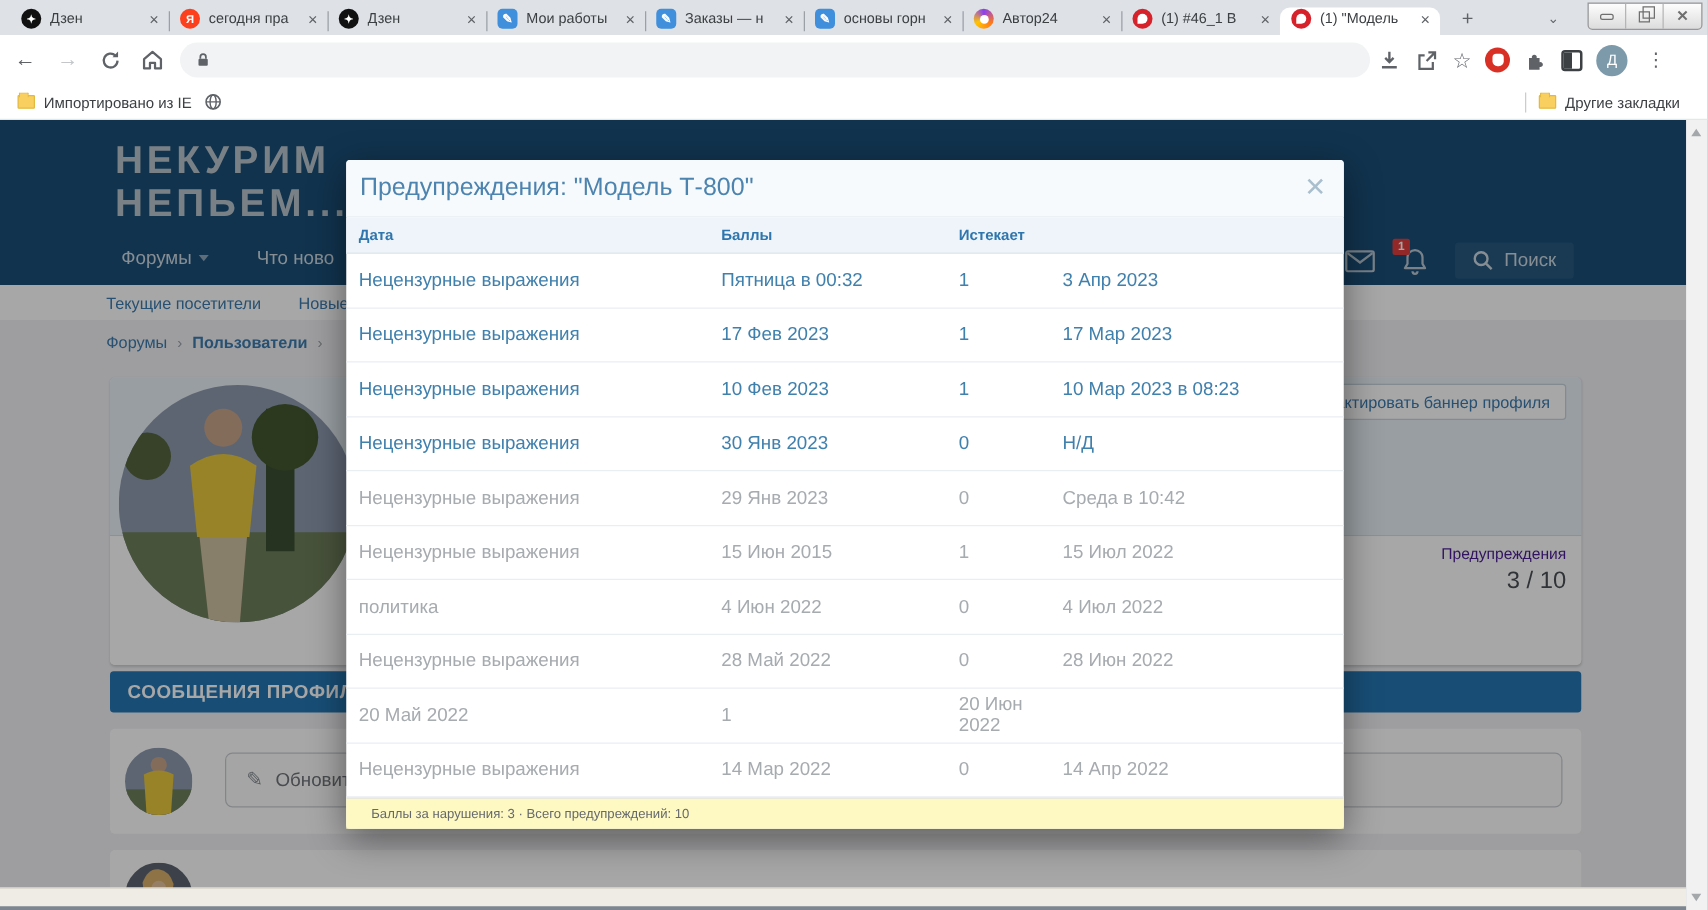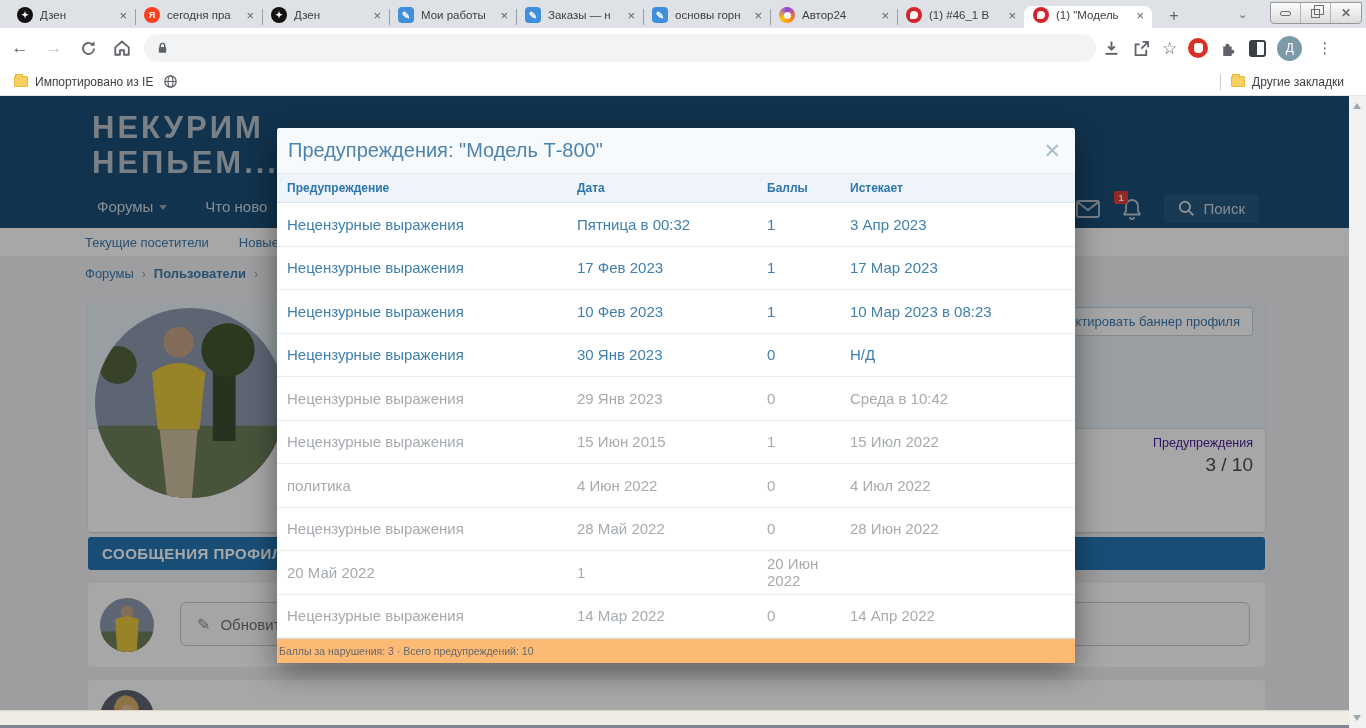--- a/index.html
+++ b/index.html
@@ -101,21 +101,21 @@
   
   .modal { position:absolute; left:277px; top:32px; width:798px; height:535px; background:#fff; border-radius:3px; z-index:10; box-shadow:0 8px 30px rgba(0,0,0,0.45); }
   .modal-head { height:46px; background:#f7fafc; border-bottom:1px solid #e2eaf0; display:flex; align-items:center; padding:0 14px 0 11px; border-radius:3px 3px 0 0; }
   .modal-title { font-size:20px; color:#4d84af; flex:1; }
   .modal-close { font-size:21px; color:#a9bfcd; cursor:pointer; line-height:1; }
   .wcols { height:29px; background:#eef4f9; border-bottom:1px solid #dde6ee; display:grid; grid-template-columns:290px 190px 83px 1fr; align-items:center; padding-left:10px; }
   .wcols span { font-size:12px; font-weight:bold; color:#2e76ad; }
   .wrow { height:43.5px; display:grid; grid-template-columns:290px 190px 83px 1fr; align-items:center; padding-left:10px; border-bottom:1px solid #e9eef3; font-size:15px; color:#4080ad; }
   .wrow.muted { color:#a6abaf; }
   .wrow .cell-reason { cursor:pointer; }
-  .modal-foot { height:25px; background:#fdba74; border-top:1px solid #e2e2e2; font-size:10.5px; color:#66696c; line-height:24px; padding-left:2px; }
+  .modal-foot { height:25px; background:#fef9c3; border-top:1px solid #e2e2e2; font-size:10.5px; color:#66696c; line-height:24px; padding-left:20px; }
 
   svg { display:block; }
 </style>
 </head>
 <body>
 
 <div class="browser">
 
   <div class="tabstrip">
     <div class="tabs">
@@ -343,21 +343,20 @@
 
     <div class="dim"></div>
     <div class="bottom-strip"></div>
 
     <div class="modal">
       <div class="modal-head">
         <span class="modal-title">Предупреждения: "Модель Т-800"</span>
         <span class="modal-close">✕</span>
       </div>
       <div class="wcols">
-        <span>Предупреждение</span>
         <span>Дата</span>
         <span>Баллы</span>
         <span>Истекает</span>
       </div>
       <div id="warning-rows">
           <div class="wrow">
             <span class="cell-reason">Нецензурные выражения</span>
             <span class="cell-date">Пятница в 00:32</span>
             <span class="cell-points">1</span>
             <span class="cell-expires">3 Апр 2023</span>

